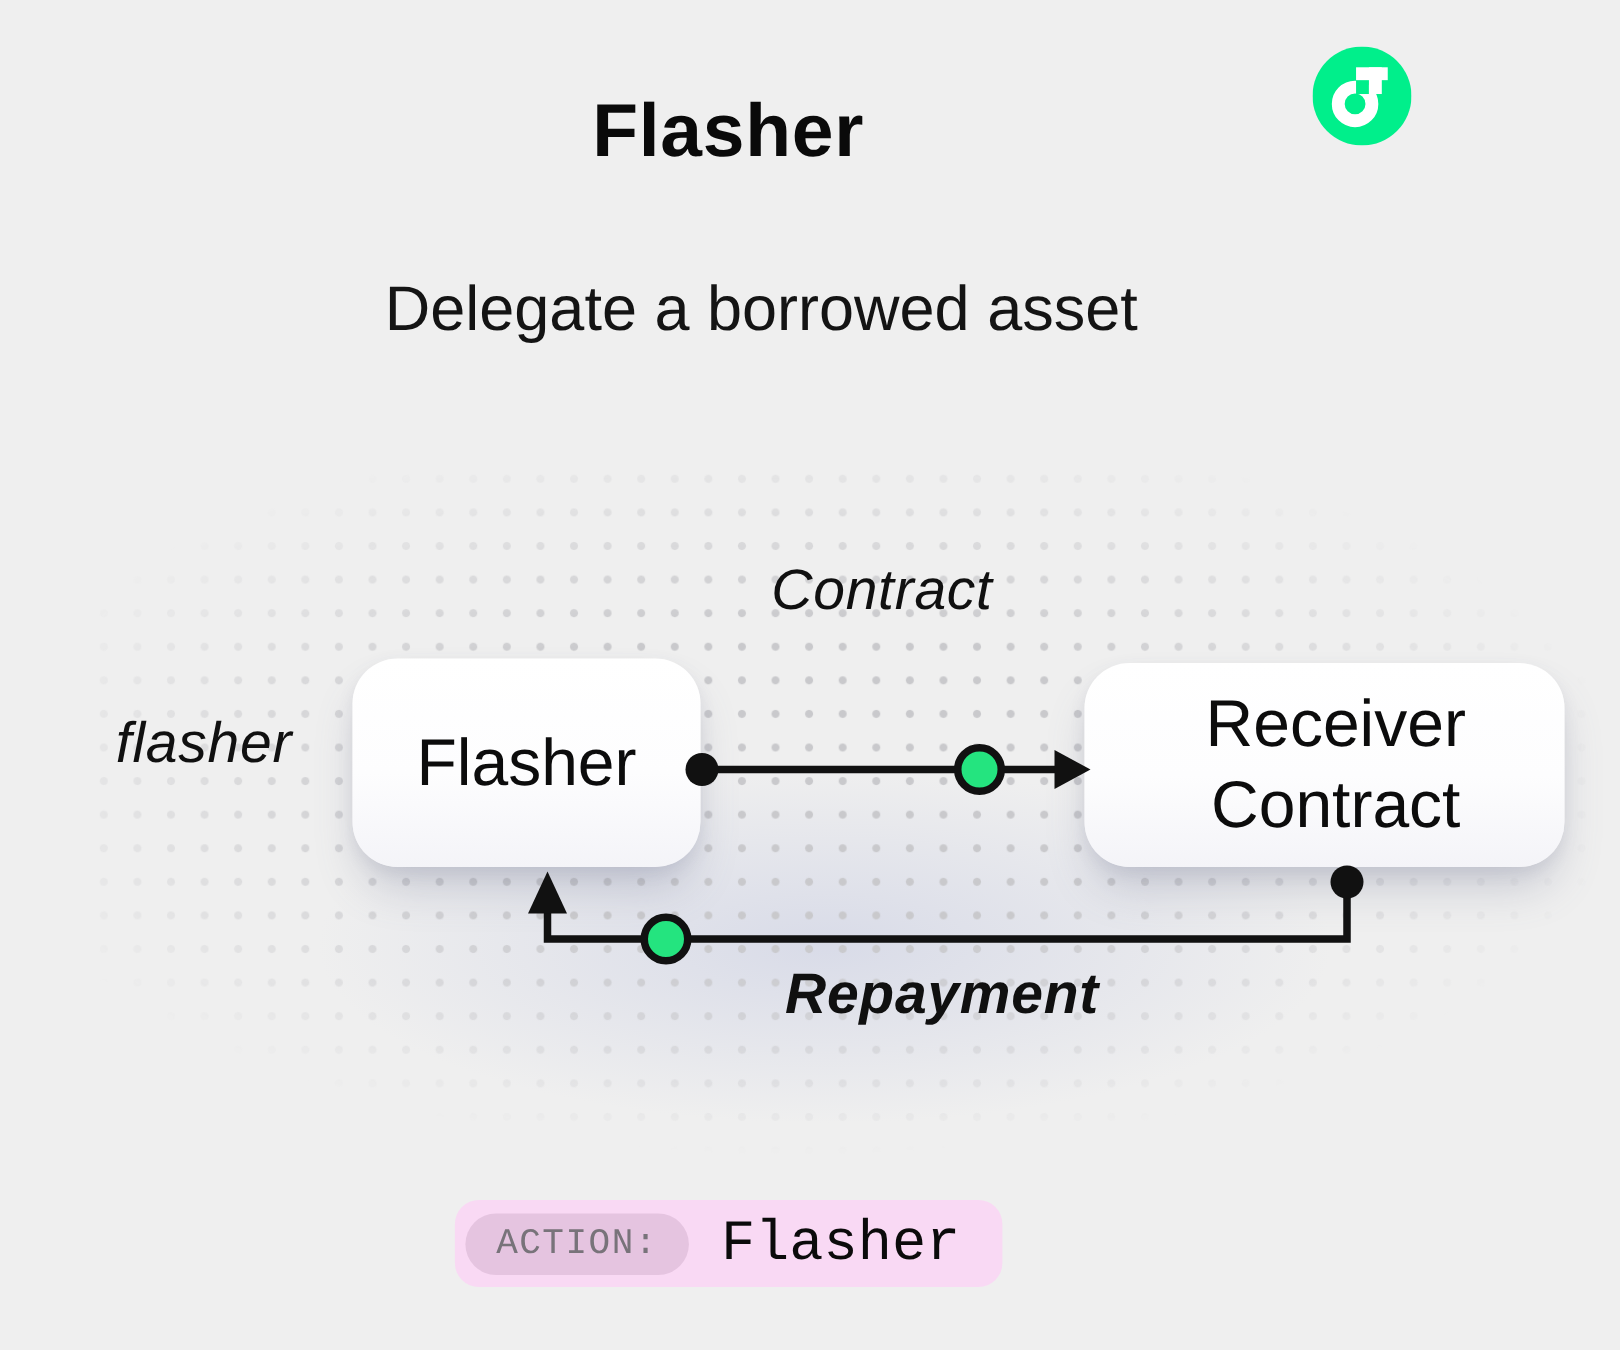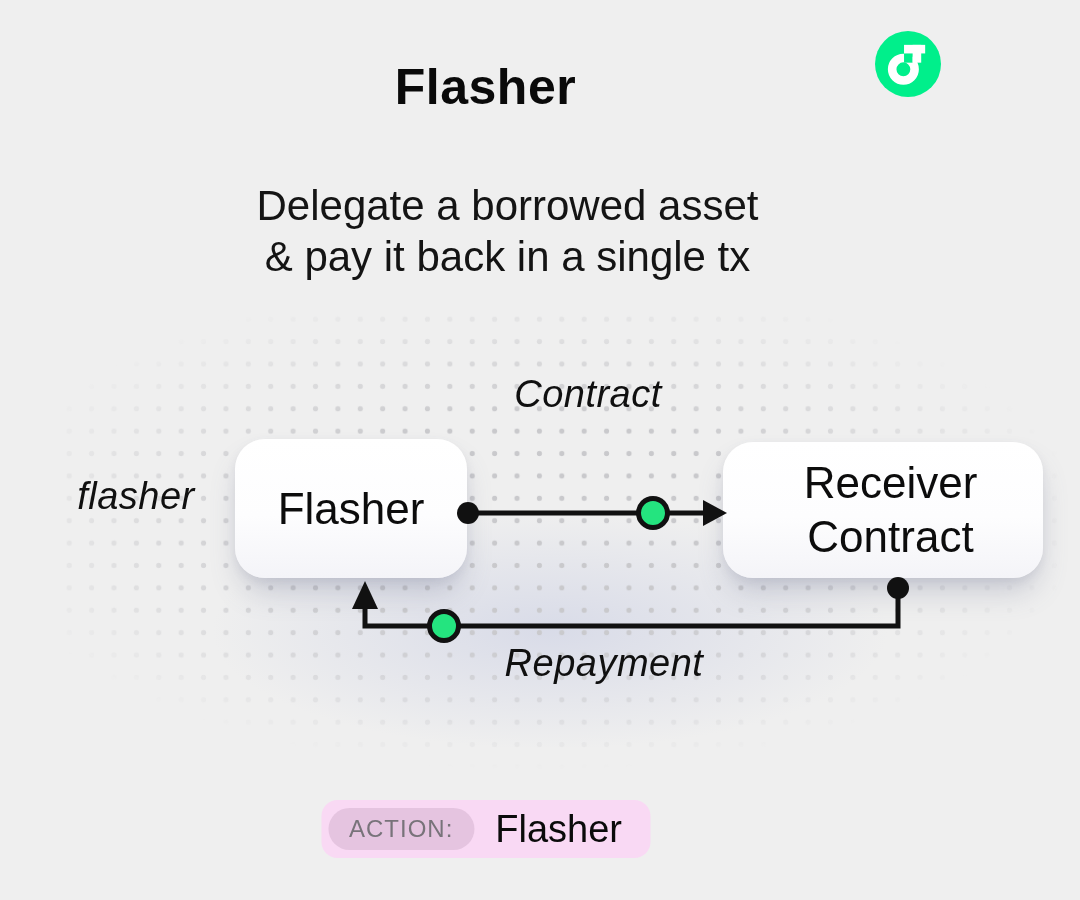--- a/index.html
+++ b/index.html
@@ -85,29 +85,30 @@
 
   
   .float-label {
     position: absolute;
     font-style: italic; font-size: 38px; line-height: 44px;
     letter-spacing: 0.5px; text-align: center; color: #101010;
   }
   .float-label span { display: block; }
   .label-delegate  { left: 468px; top: 372px; width: 240px; }
   .label-call      { left: 36px;  top: 474px; width: 200px; }
-  .label-repayment { left: 454px; top: 641px; width: 300px; }
+  .label-repayment { left: 478px; top: 641px; width: 300px; font-weight: bold; }
 
   
   .action-badge {
     position: absolute; left: 50%; top: 800px; transform: translateX(-50%);
     height: 58px; border-radius: 16px;
     background: var(--badge-outer);
     display: flex; align-items: center;
     padding: 0 28px 0 7px;
+    font-family: Liberation Mono, monospace;
   }
   .action-pill {
     background: var(--badge-inner);
     color: var(--badge-label-text);
     border-radius: 999px;
     font-size: 24px; letter-spacing: 1px;
     padding: 7px 21px;
     white-space: nowrap;
   }
   .action-value { font-size: 38px; color: #0B0B0B; margin-left: 21px; white-space: nowrap; }
@@ -122,21 +123,20 @@
   <svg class="flow-logo" viewBox="0 0 100 100" aria-hidden="true">
     <circle class="logo-bg" cx="50" cy="50" r="50"></circle>
     <circle class="logo-ring" cx="43" cy="58" r="17"></circle>
     <rect class="logo-green" x="44" y="34" width="13" height="14"></rect>
     <rect class="logo-white" x="44" y="21" width="32" height="13"></rect>
     <rect class="logo-white" x="57" y="21" width="13" height="27"></rect>
   </svg>
 
   <div class="subtitle">
     <span>Delegate a borrowed asset</span>
-    <span>&amp; pay it back in a single tx</span>
   </div>
 
   <div class="bg-tint"></div>
   <div class="dot-grid"></div>
 
   <div class="node node-flasher">
     <span>Flasher</span>
   </div>
   <div class="node node-receiver">
     <span>Receiver</span>

